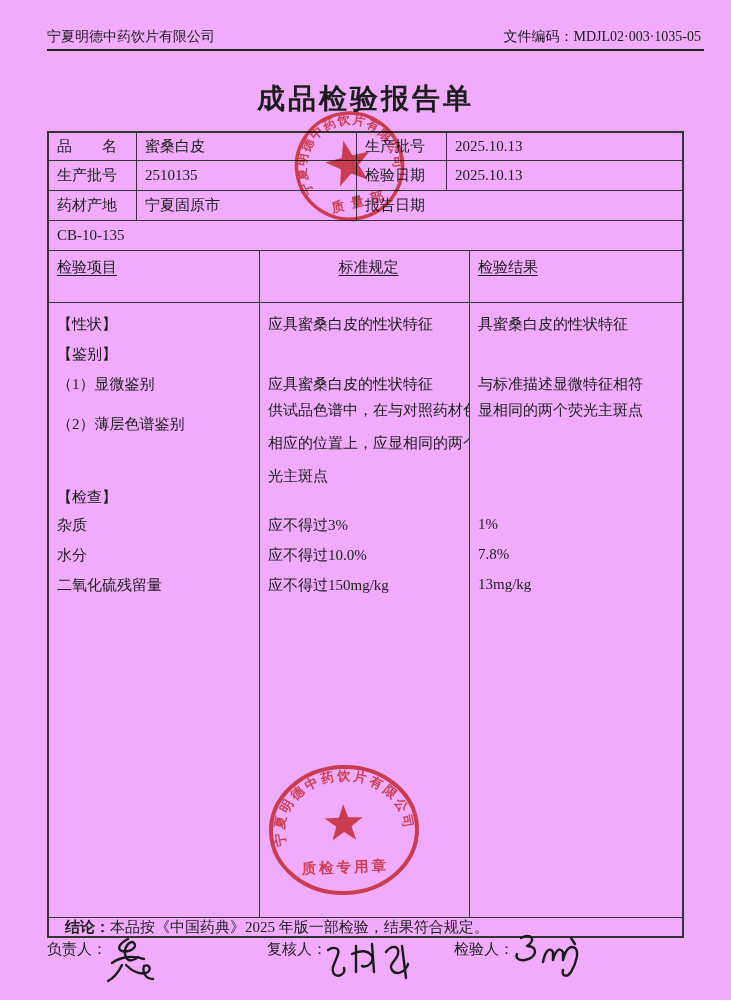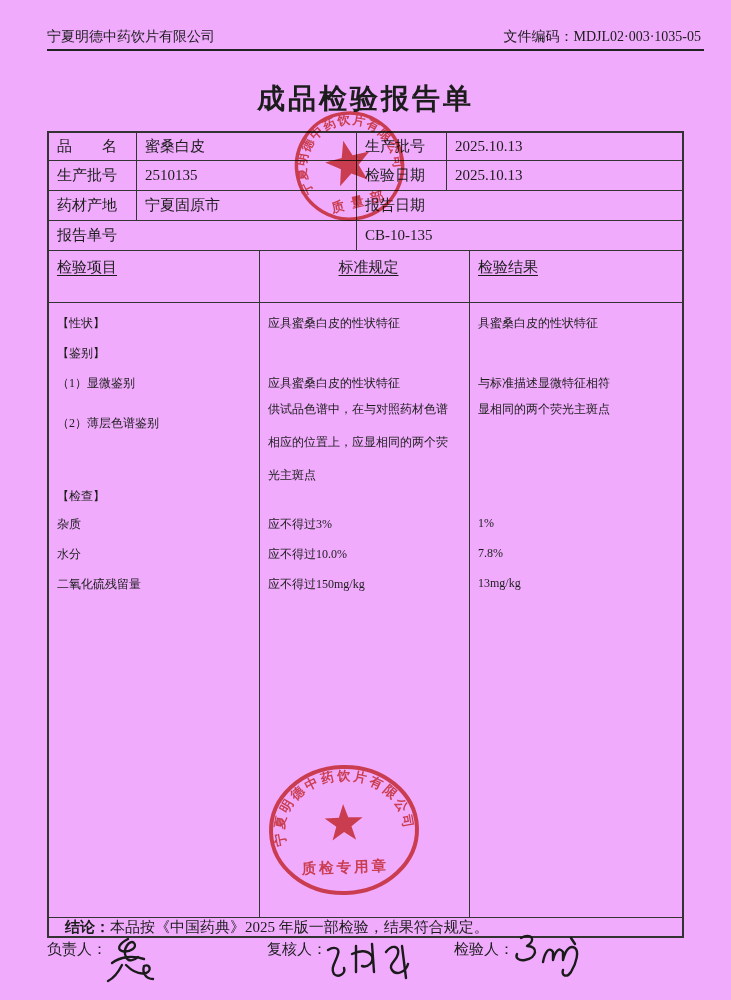--- a/index.html
+++ b/index.html
@@ -32,21 +32,21 @@
 
   .r-head { height:52px; }
   .r-head .cell { padding-top:7px; }
   .hd { text-decoration:underline; text-underline-offset:3px; }
   .w-c1 { width:211px; }
   .w-c2 { width:210px; text-align:center; }
   .w-c3 { text-align:left; }
 
   .r-body { height:615px; }
   .r-body .cell { position:relative; padding-left:0; }
-  .cl { position:absolute; left:8px; white-space:nowrap; font-size:12px; }
+  .cl { position:absolute; left:8px; white-space:nowrap; font-size:15px; }
 
   .r-concl { height:22px; font-size:15px; line-height:19px; padding-left:16px; }
   .r-concl b { font-weight:bold; }
 
   
   .sig-label { position:absolute; top:940px; font-size:15px; }
   .sig-svg { position:absolute; }
   .sig-svg path { stroke:#1a1a1a; stroke-width:2.4; fill:none;
                   stroke-linecap:round; stroke-linejoin:round; }
 
@@ -82,21 +82,20 @@
       <div class="cell">2025.10.13</div>
     </div>
 
     <div class="trow r-info">
       <div class="cell w-lab1">药材产地</div>
       <div class="cell w-val1">宁夏固原市</div>
       <div class="cell w-lab2">报告日期</div>
     </div>
 
     <div class="trow r-rep">
-      <div class="cell w-repl">报告单号</div>
       <div class="cell">CB-10-135</div>
     </div>
 
     <div class="trow r-head">
       <div class="cell w-c1"><span class="hd">检验项目</span></div>
       <div class="cell w-c2"><span class="hd">标准规定</span></div>
       <div class="cell w-c3"><span class="hd">检验结果</span></div>
     </div>
 
     <div class="trow r-body">

